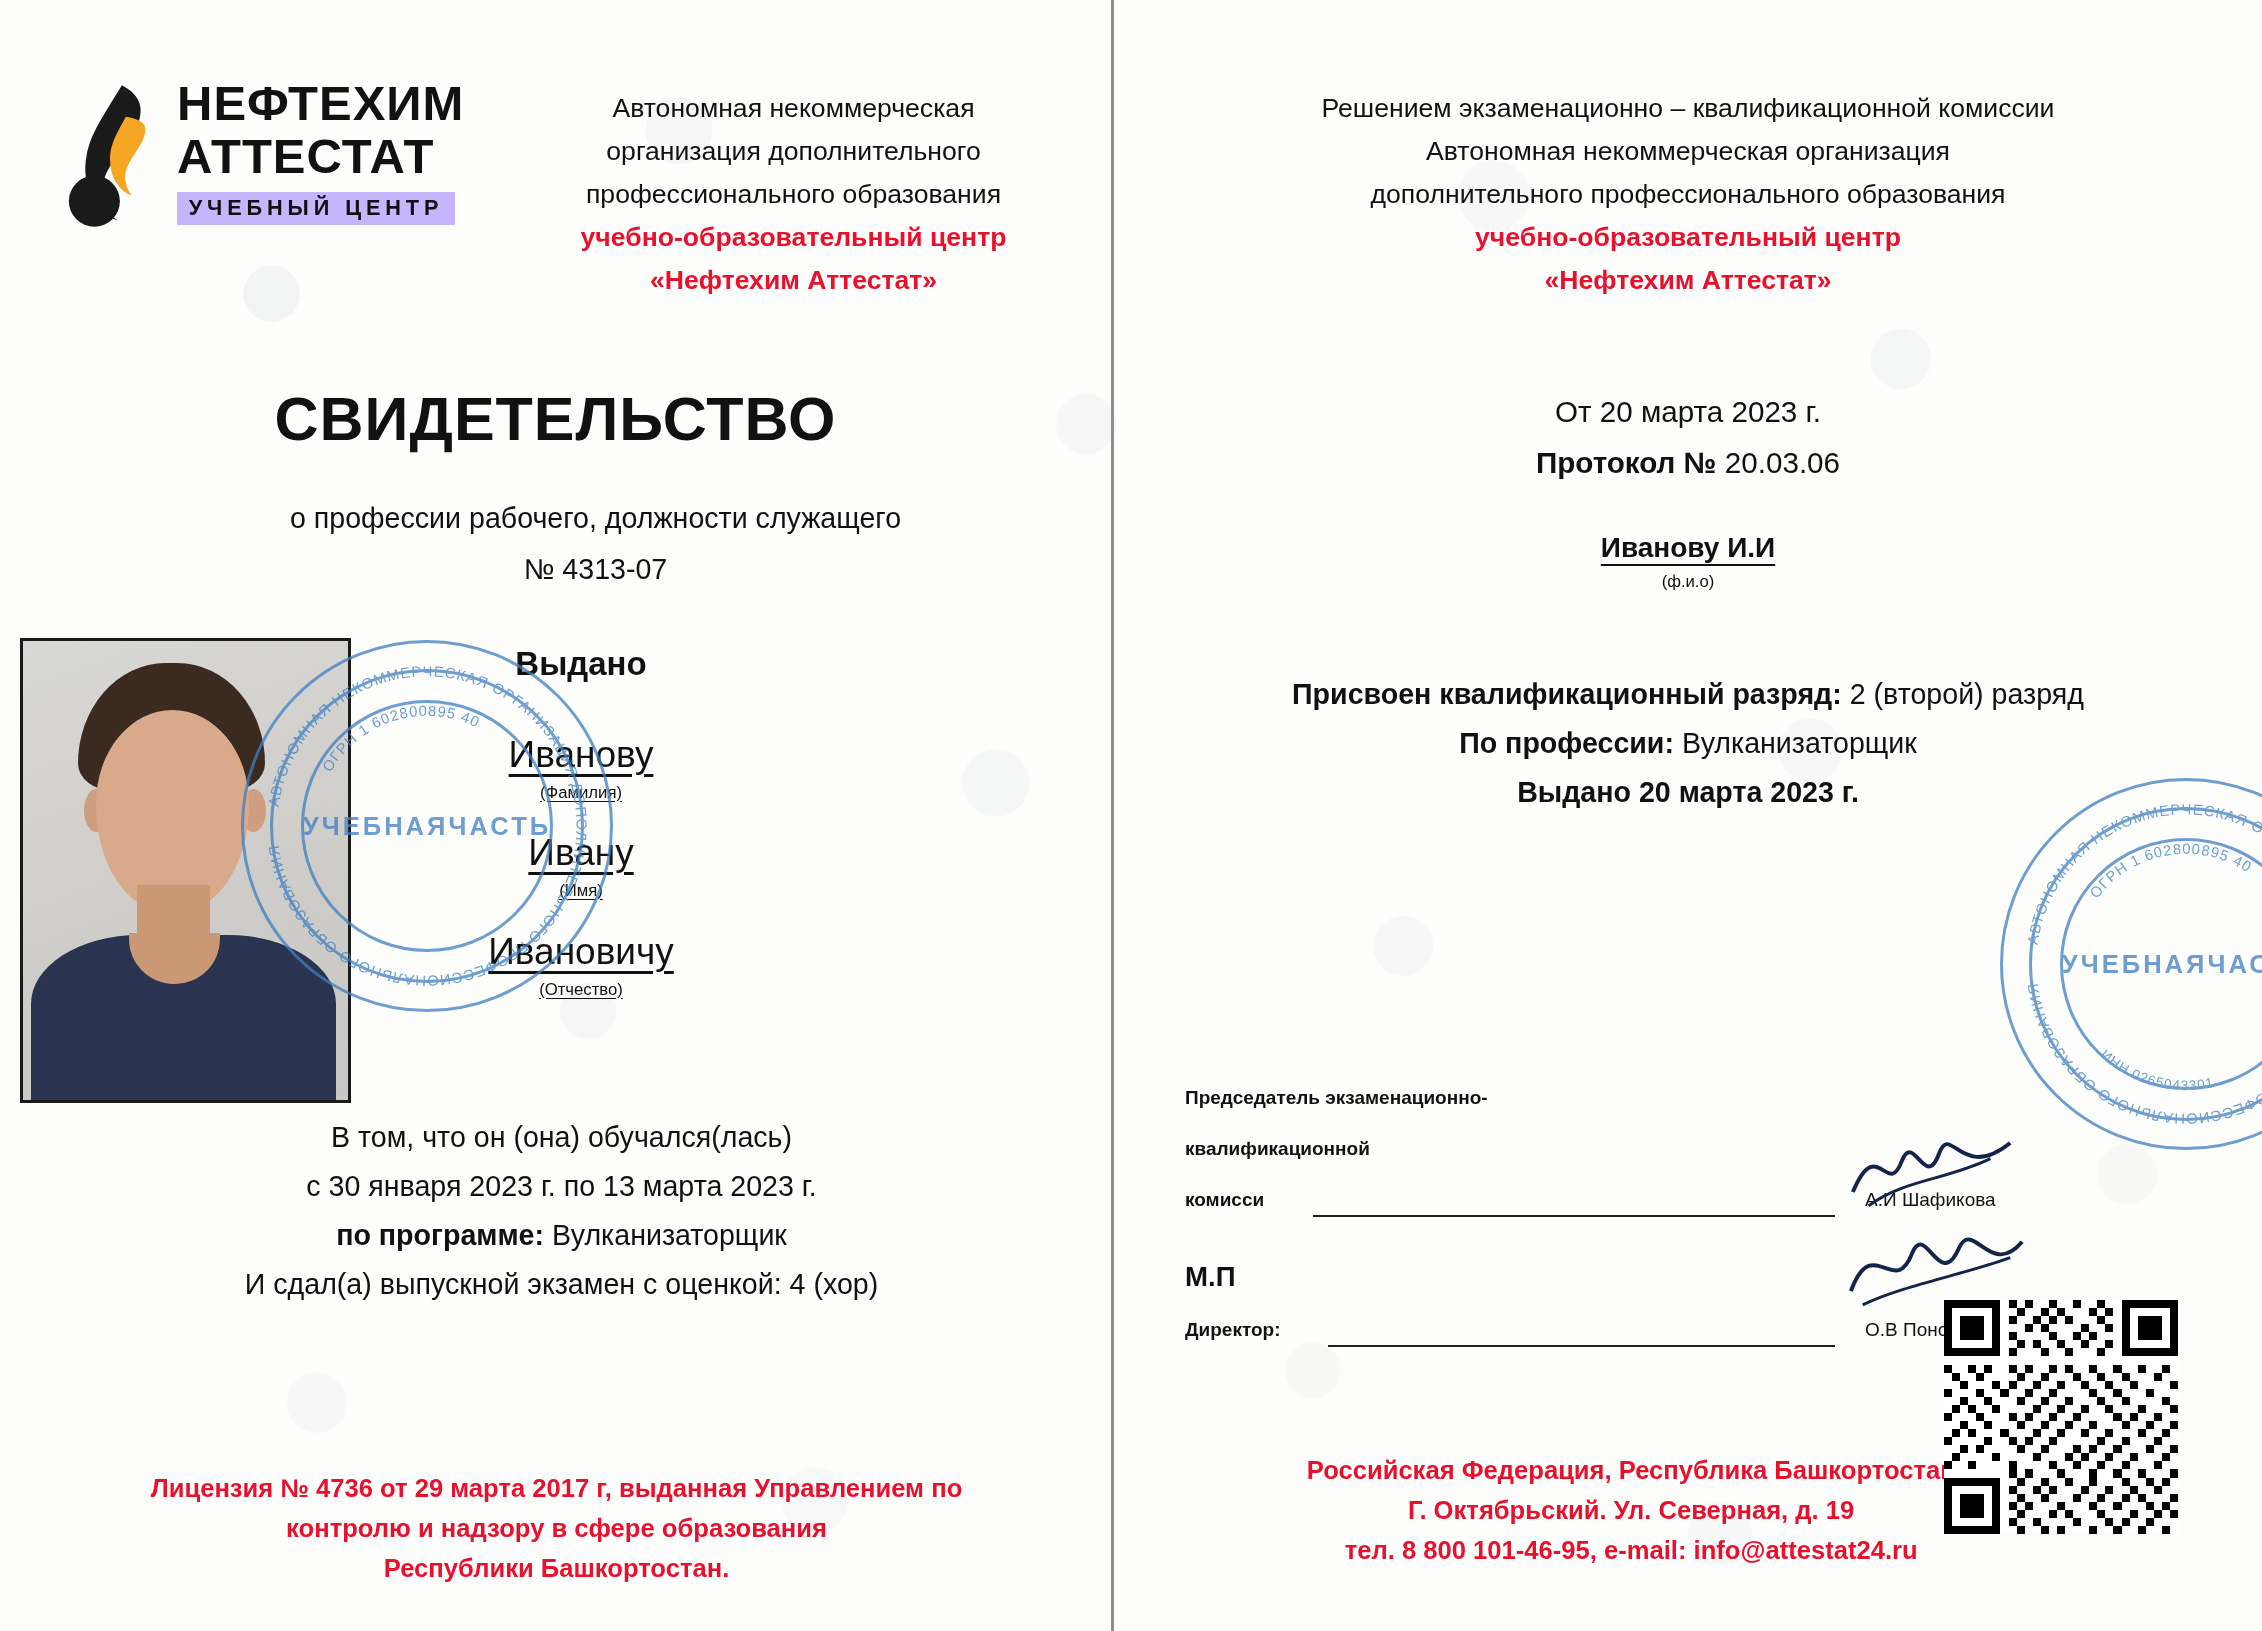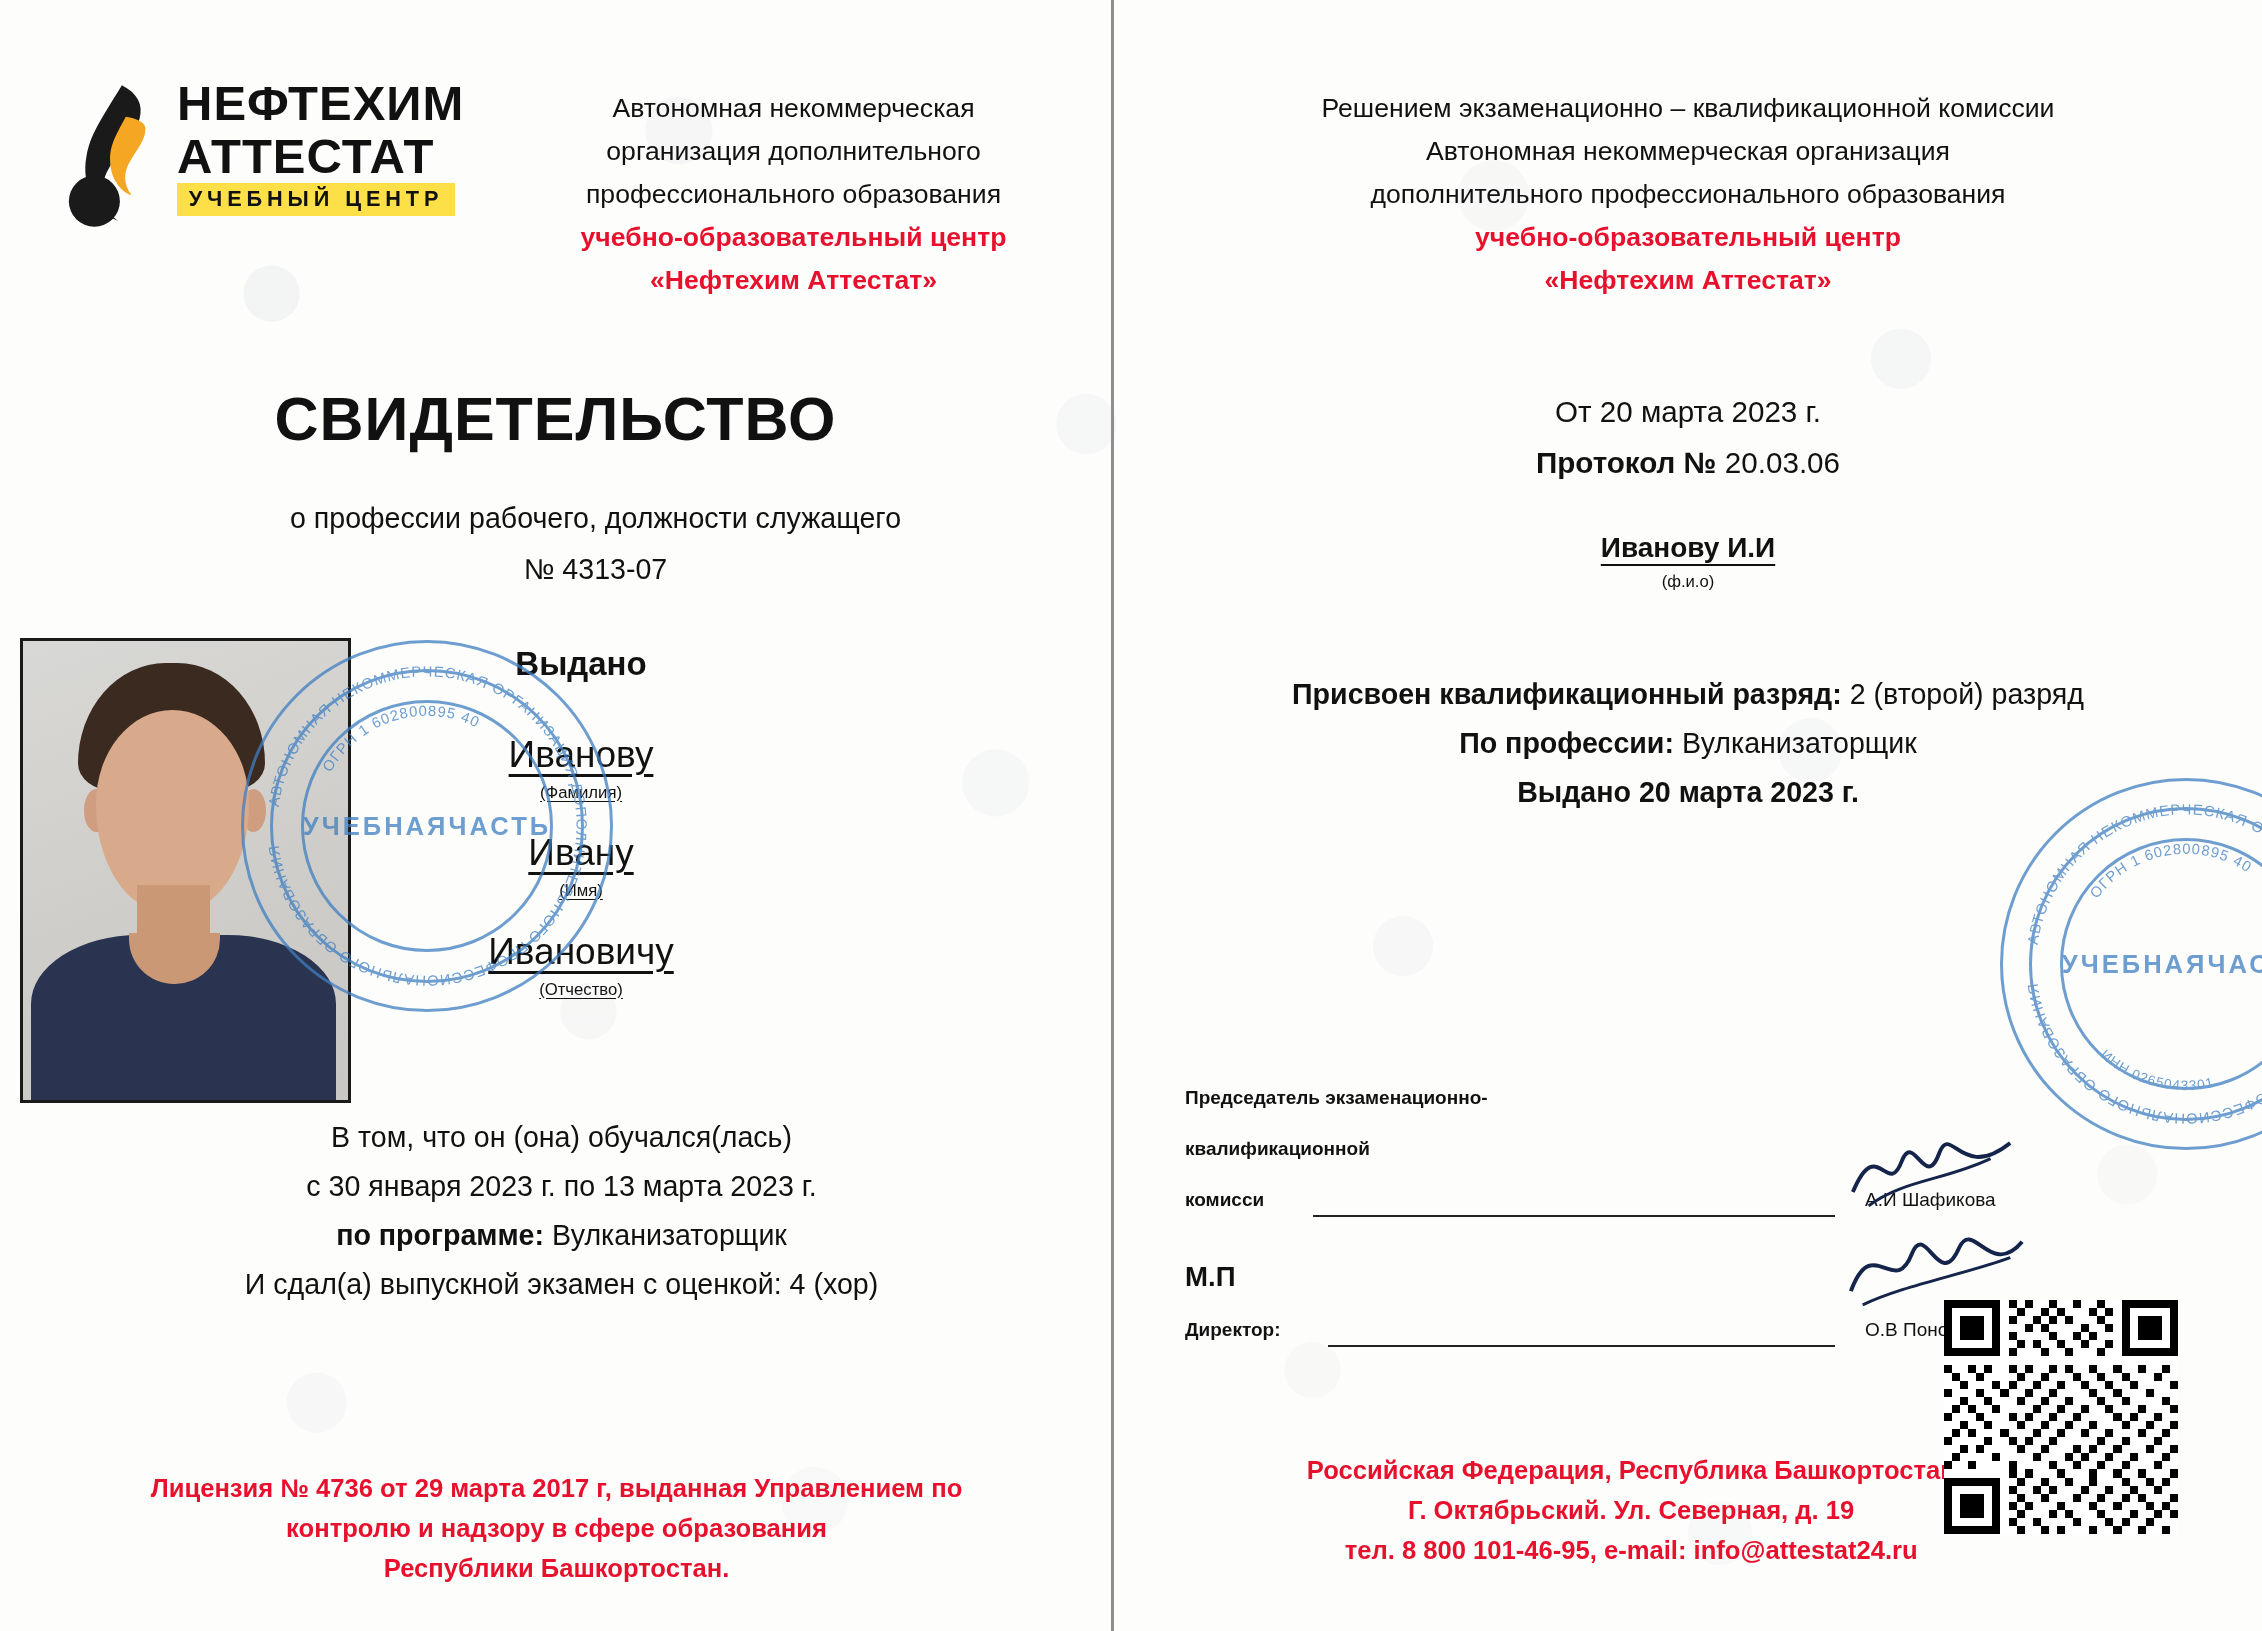--- a/index.html
+++ b/index.html
@@ -78,22 +78,22 @@
     width: 296px;
   }
   .logo-word {
     font-weight: bold;
     font-size: 49px;
     letter-spacing: 1px;
     color: #111;
     line-height: 53px;
   }
   .logo-sub {
-    margin-top: 0;
-    background: #fde047;
+    margin-top: 9px;
+    background: #c4b5fd;
     color: #111;
     font-weight: bold;
     font-size: 21.7px;
     letter-spacing: 4.9px;
     text-align: center;
     padding: 3px 0 3.9px 0;
     width: 278px;
   }
 
   

